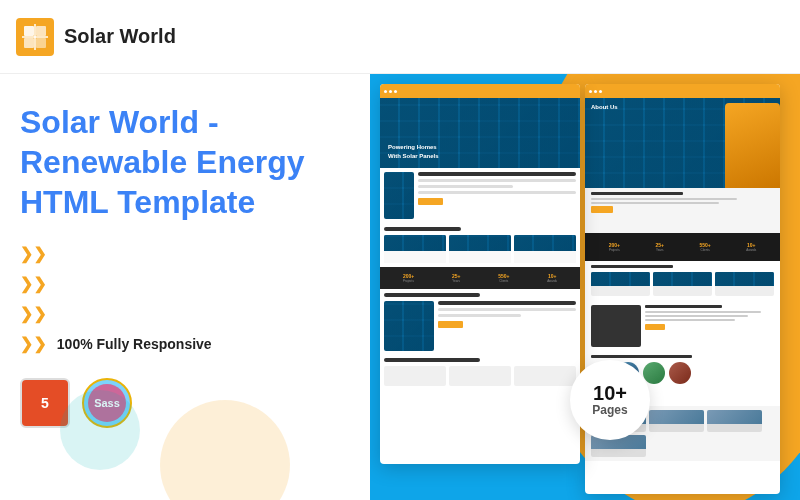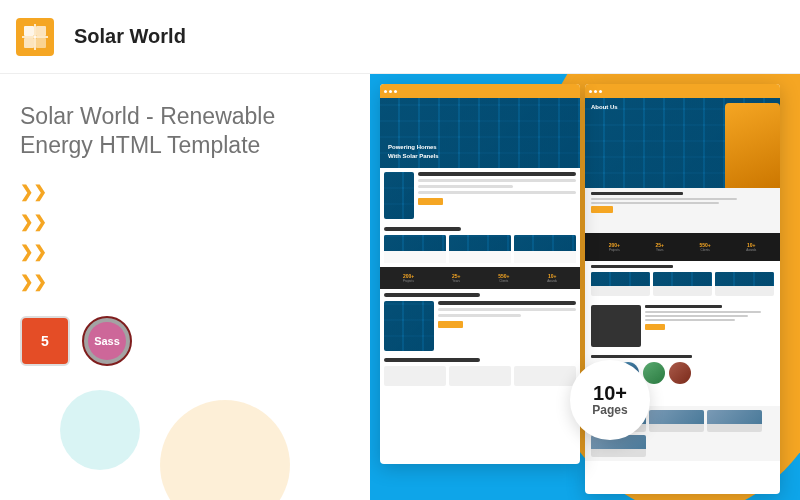--- a/index.html
+++ b/index.html
@@ -19,21 +19,21 @@
       display: flex;
       align-items: center;
       padding: 0 16px;
       border-bottom: 1px solid #eee;
       position: relative;
       z-index: 10;
     }
     .logo-box {
       display: flex;
       align-items: center;
-      gap: 20px;
+      gap: 10px;
     }
     .logo-icon {
       width: 38px;
       height: 38px;
       background: #f5a623;
       display: flex;
       align-items: center;
       justify-content: center;
       border-radius: 4px;
     }
@@ -53,23 +53,23 @@
       left: 0;
       top: 74px;
       width: 370px;
       height: 426px;
       padding: 28px 20px 20px 20px;
       background: #fff;
       z-index: 5;
     }
 
     .main-title {
-      font-size: 23px;
-      font-weight: 400;
-      color: #737373;
+      font-size: 32px;
+      font-weight: 700;
+      color: #3b82f6;
       line-height: 1.25;
       margin-bottom: 24px;
     }
 
     .features-list {
       list-style: none;
       margin-bottom: 26px;
     }
     .features-list li {
       display: flex;
@@ -100,26 +100,26 @@
       align-items: center;
       justify-content: center;
       color: #fff;
       font-weight: 800;
       font-size: 14px;
       border: 2px solid #ddd;
     }
     .badge-sass {
       width: 50px;
       height: 50px;
-      background: #a3a3a3;
+      background: #7dd3fc;
       border-radius: 50%;
       display: flex;
       align-items: center;
       justify-content: center;
-      border: 2px solid #7f1d1d;
+      border: 2px solid #eab308;
     }
     .badge-sass .sass-inner {
       width: 38px;
       height: 38px;
       background: #cd6799;
       border-radius: 50%;
       display: flex;
       align-items: center;
       justify-content: center;
       color: #fff;
@@ -412,20 +412,21 @@
       <span class="arrow-icon">❯❯</span>
     </li>
     <li>
       <span class="arrow-icon">❯❯</span>
     </li>
     <li>
       <span class="arrow-icon">❯❯</span>
     </li>
     <li>
       <span class="arrow-icon">❯❯</span>
+      <span>100% Fully Responsive</span>
     </li>
   </ul>
 
   <div class="tech-badges">
     <div class="badge-html">
       <span>5</span>
     </div>
     <div class="badge-sass">
       <div class="sass-inner">
         <span>Sass</span>

